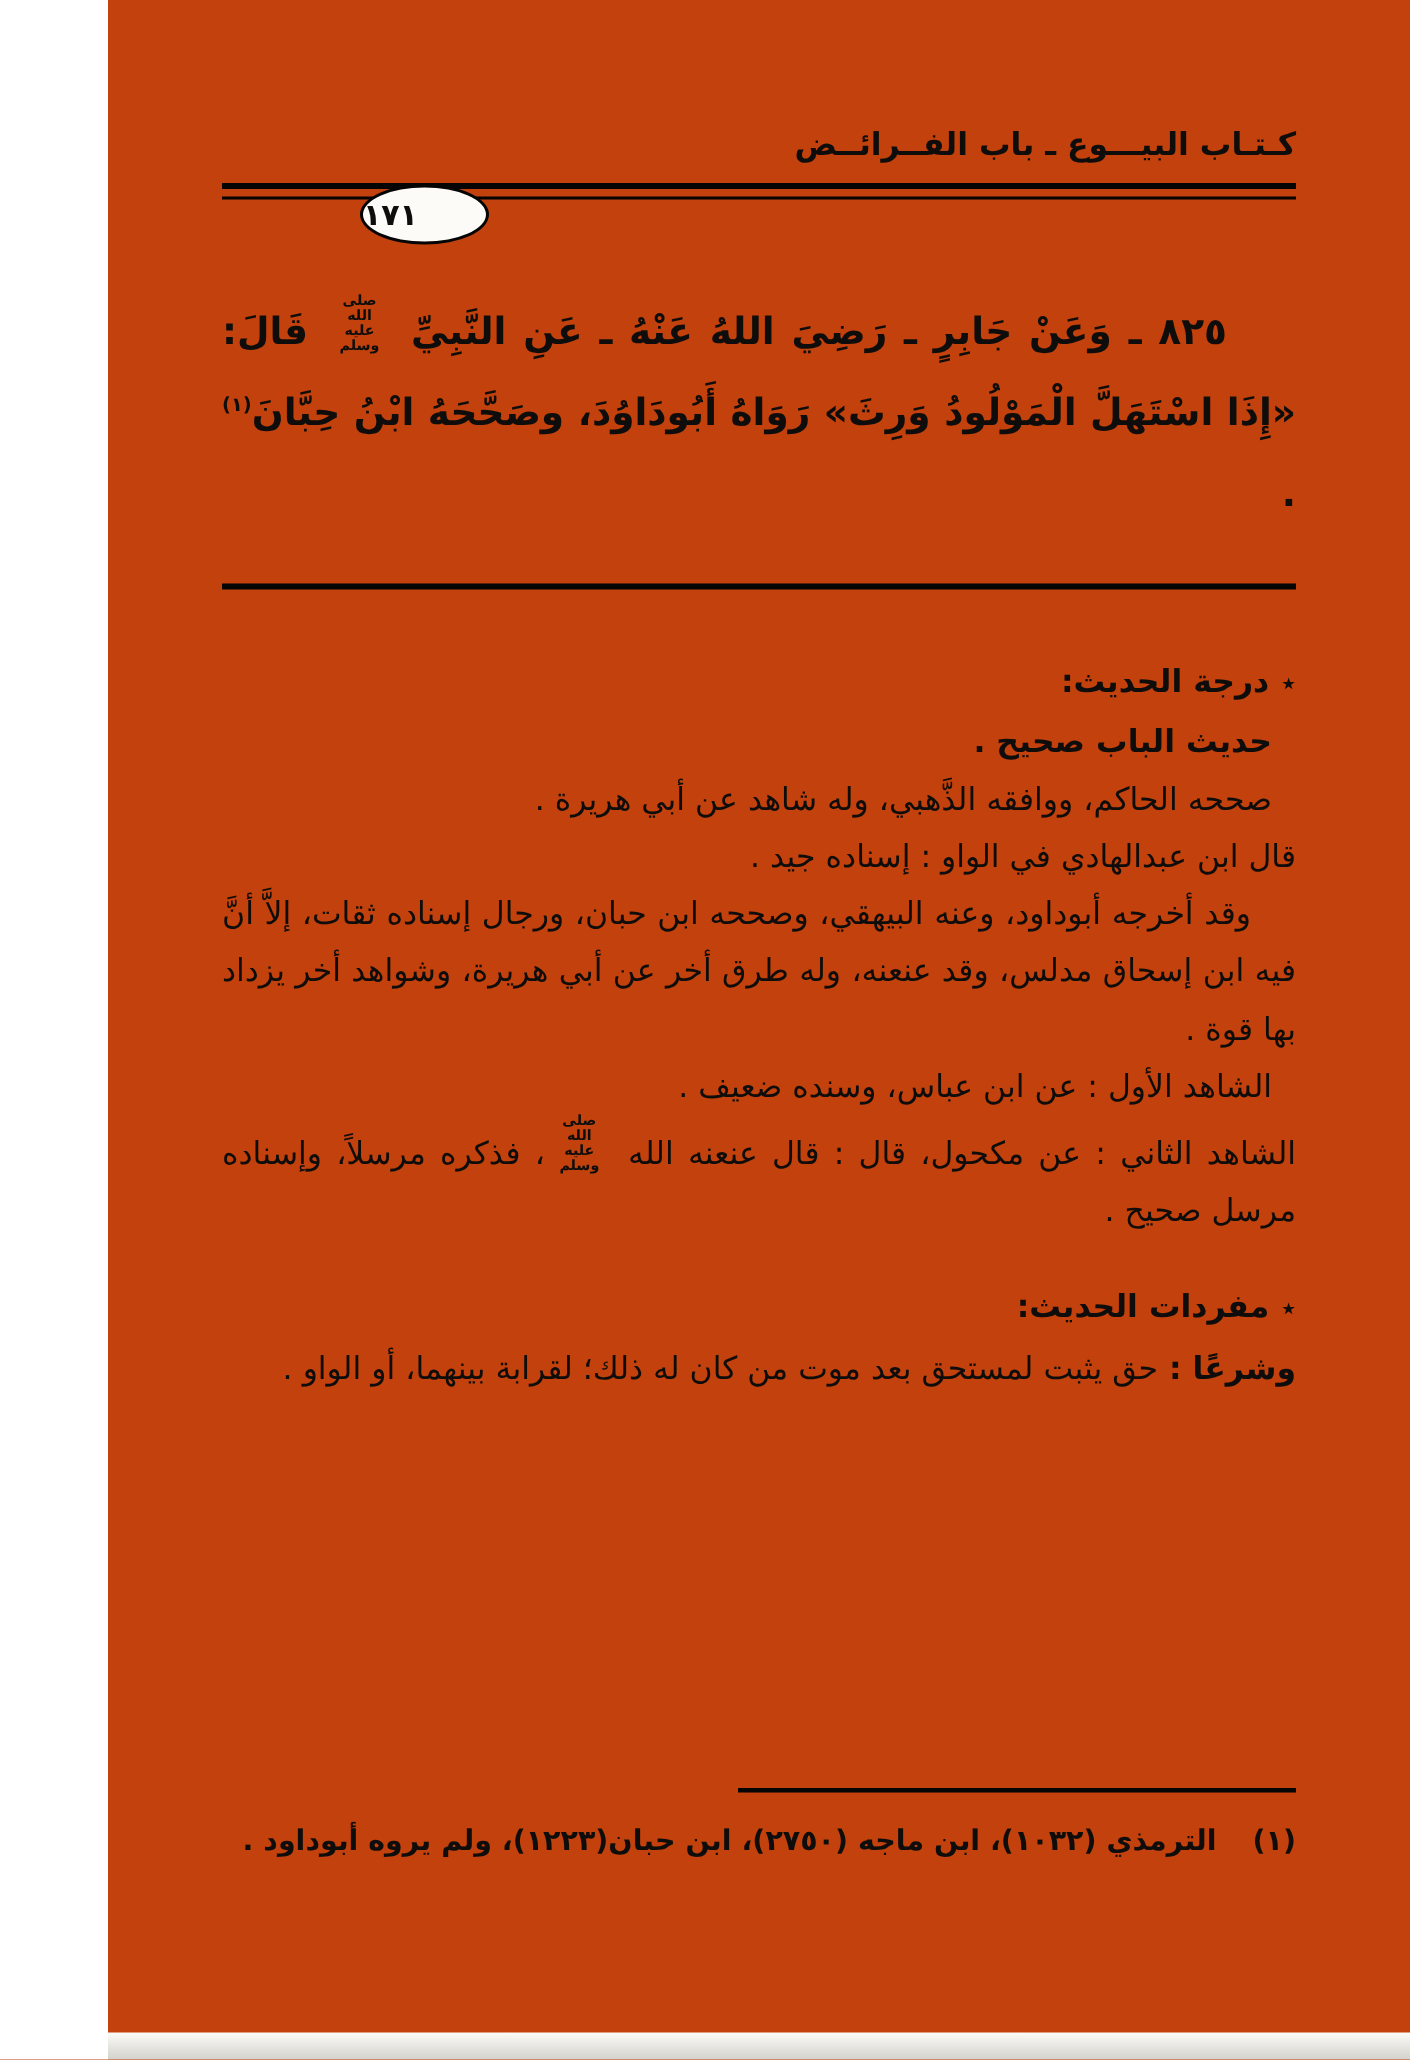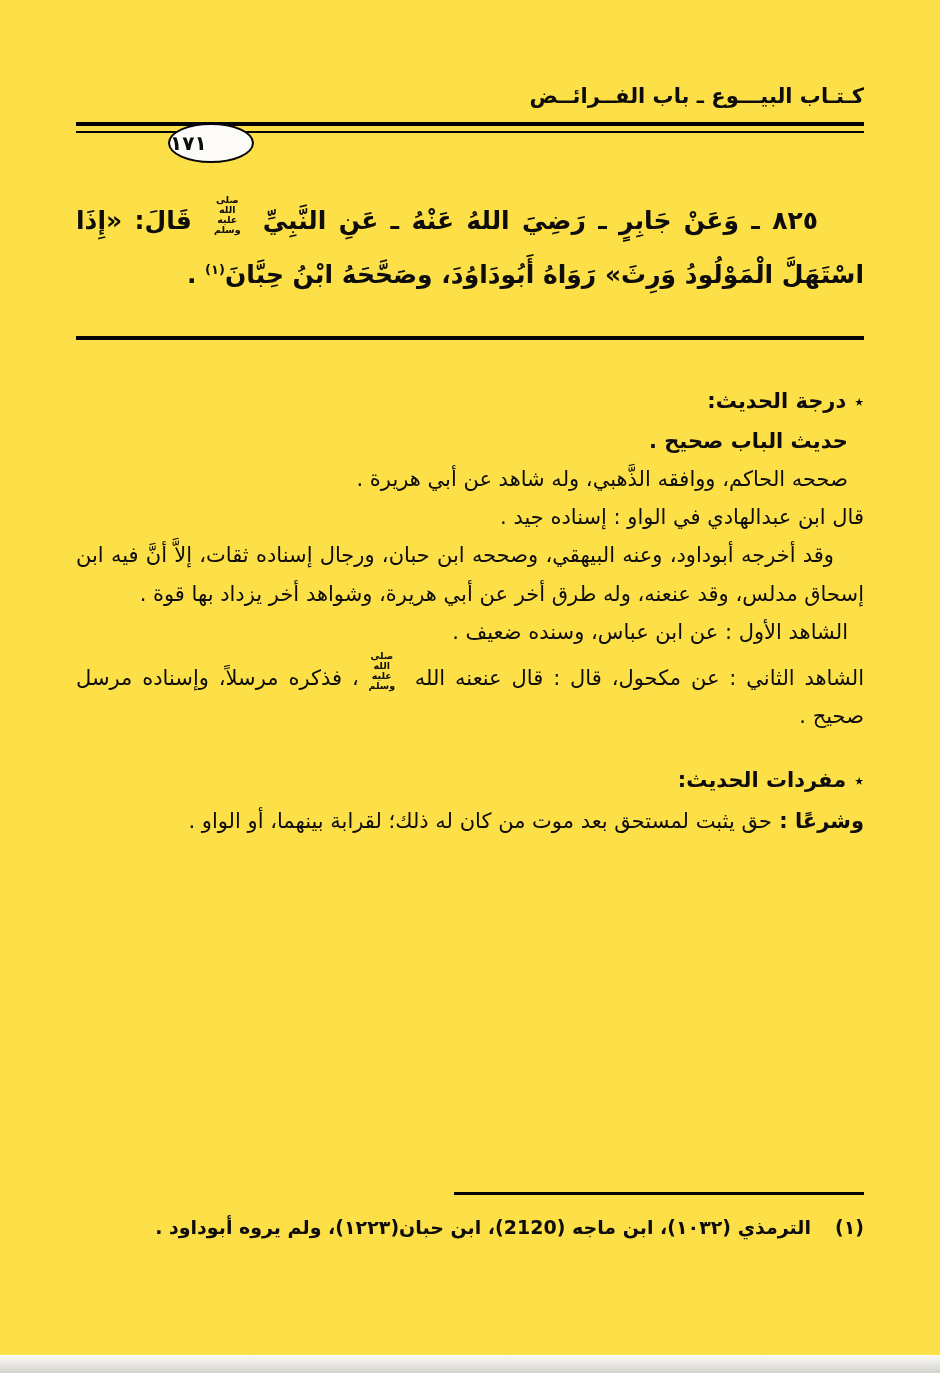--- a/index.html
+++ b/index.html
@@ -7,23 +7,23 @@
   body {
     width: 940px;
     height: 1373px;
     background: #efedе8;
     font-family: "DejaVu Sans", sans-serif;
     color: #0e0d0b;
     direction: rtl;
   }
   .page {
     position: relative;
-    width: 940px;
+    width: 868px;
     height: 1373px;
-    background: #fde047;
+    background: #c2410c;
     padding: 84px 76px 0 76px;
     overflow: hidden;
   }
   .page::after {
     content: "";
     position: absolute;
     bottom: 0; left: 0; right: 0;
     height: 18px;
     background: linear-gradient(#fcfbf7, #d4d2cc);
   }
@@ -188,17 +188,17 @@
 
       <p class="para"><b>وشرعًا : </b><span>حق يثبت لمستحق بعد موت من كان له ذلك؛ لقرابة بينهما، أو الواو .</span></p>
     </section>
 
   </main>
 
   <footer class="footnote-area">
     <div class="fn-rule"></div>
     <p class="footnote">
       <span class="fn-marker">(١)</span>
-      <span class="fn-text">الترمذي (١٠٣٢)، ابن ماجه (2120)، ابن حبان(١٢٢٣)، ولم يروه أبوداود .</span>
+      <span class="fn-text">الترمذي (١٠٣٢)، ابن ماجه (٢٧٥٠)، ابن حبان(١٢٢٣)، ولم يروه أبوداود .</span>
     </p>
   </footer>
 
 </div>
 
 </body></html>

